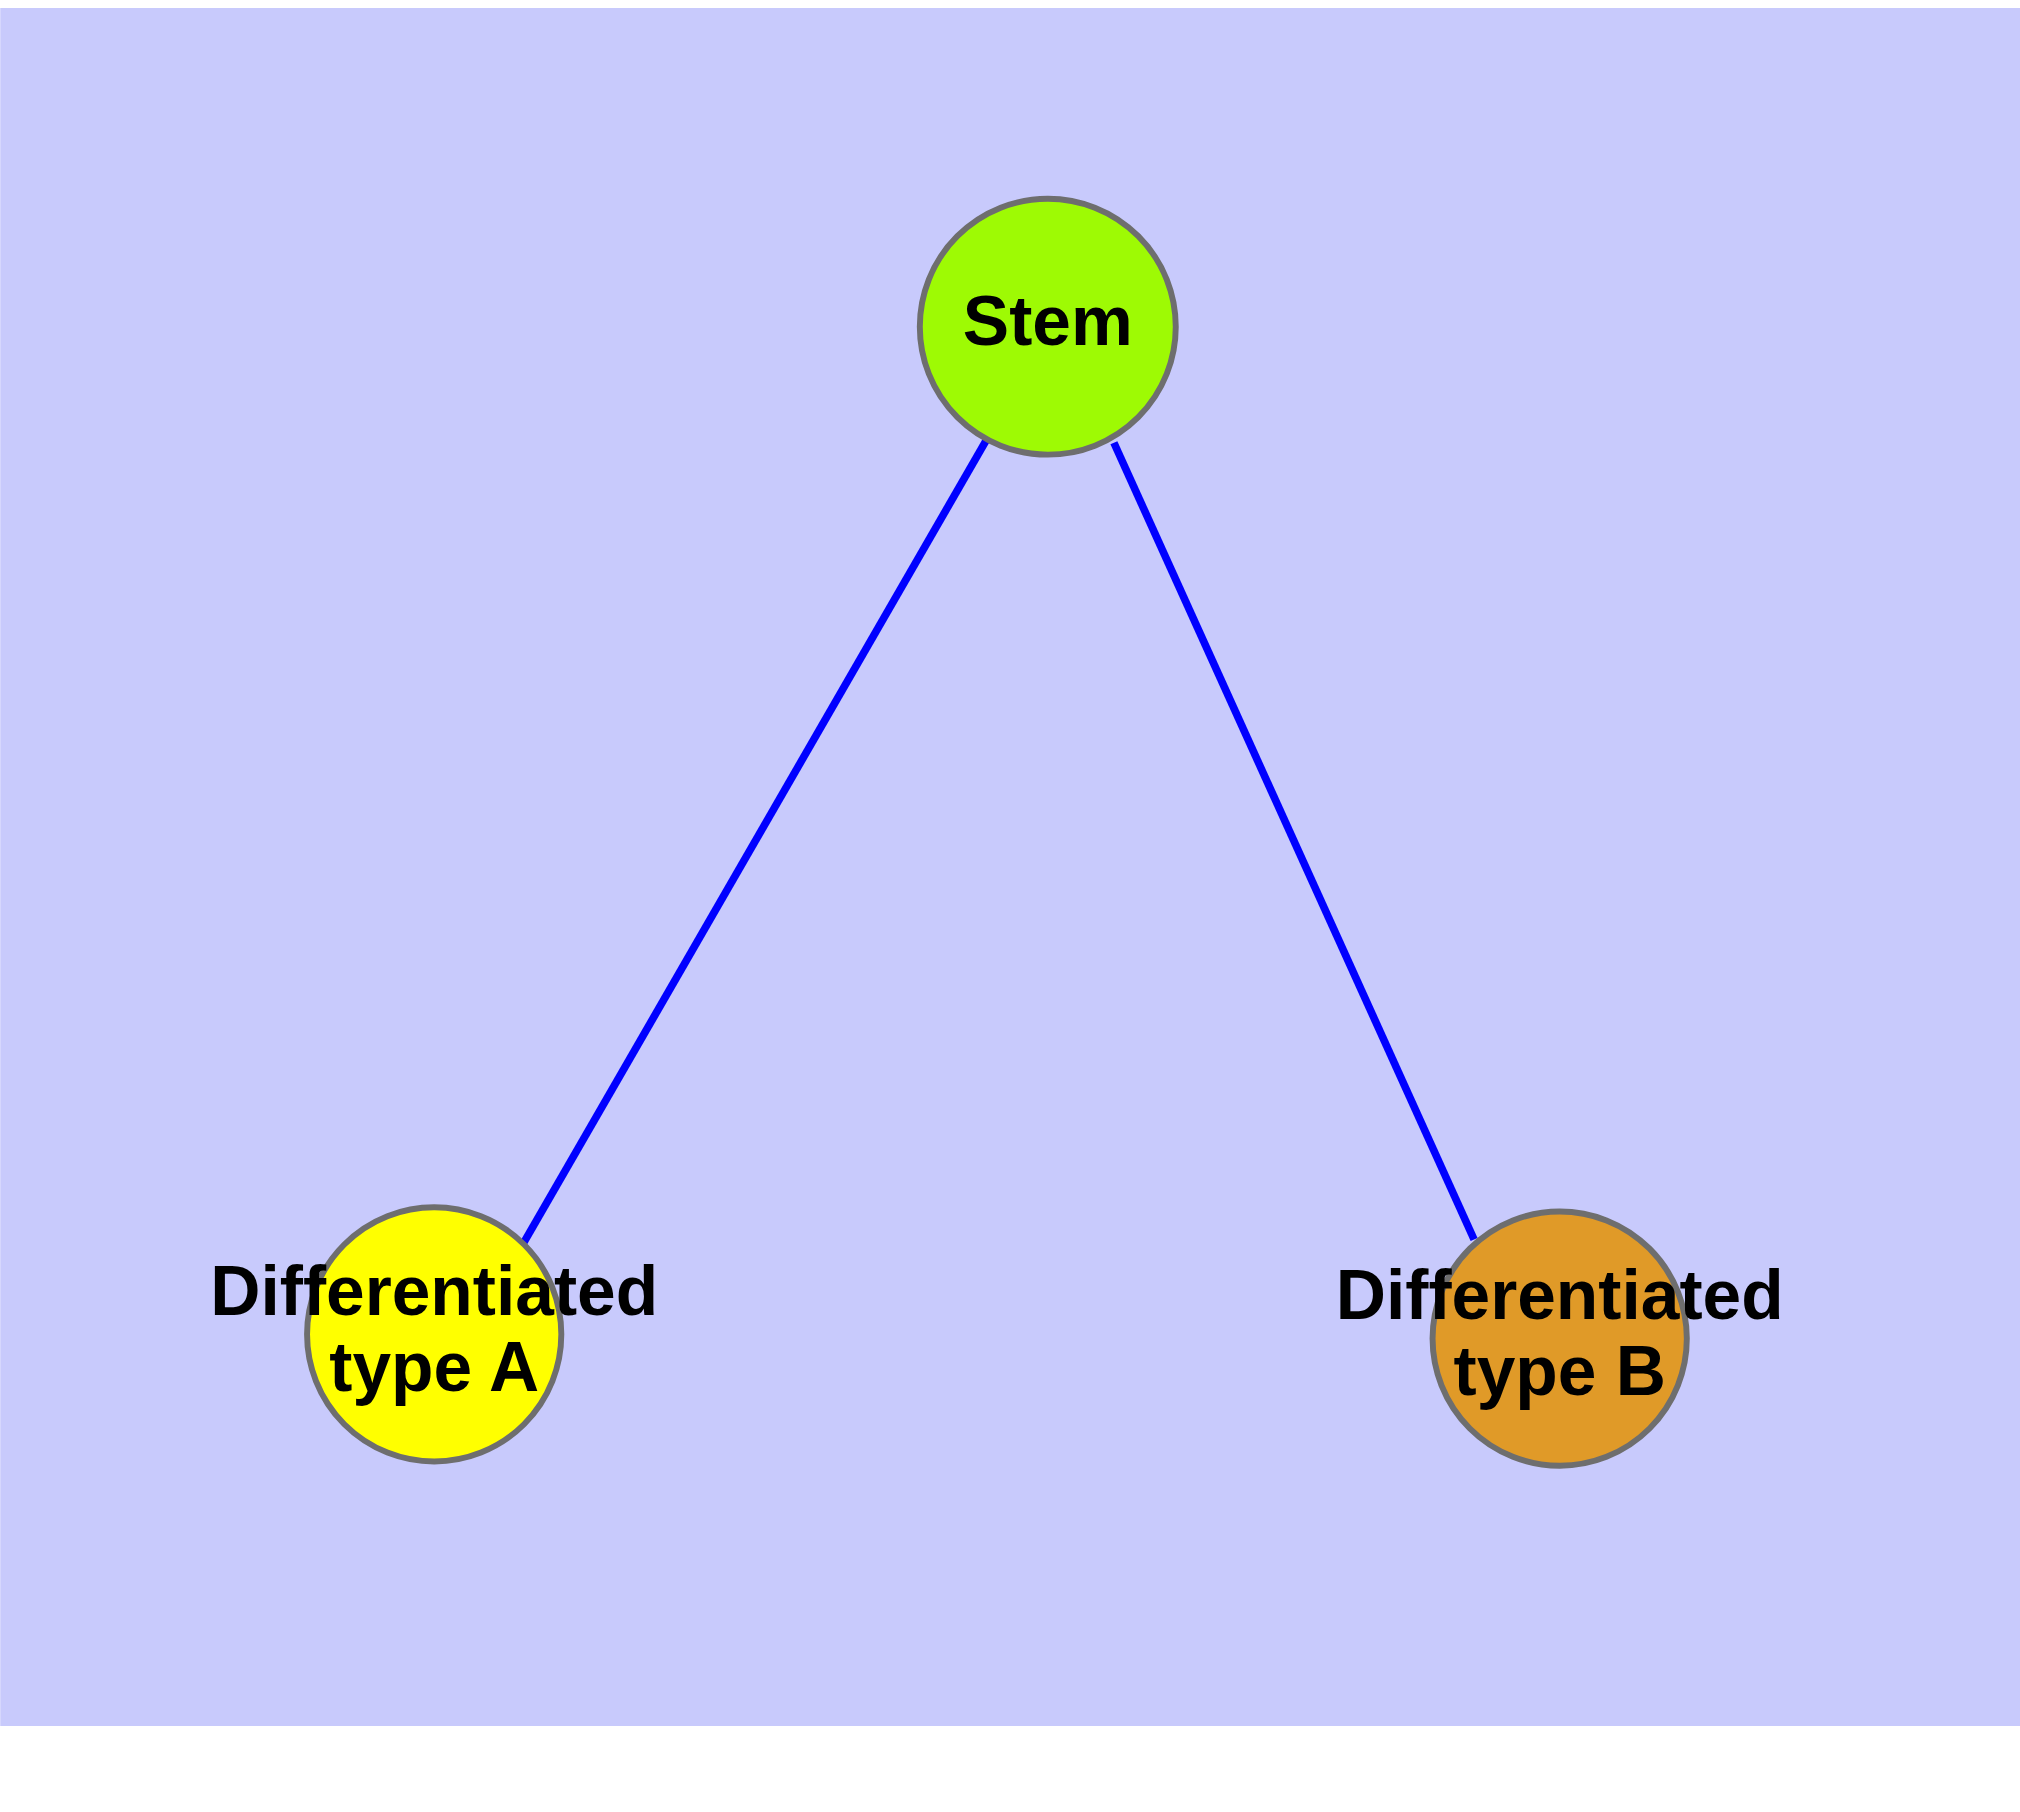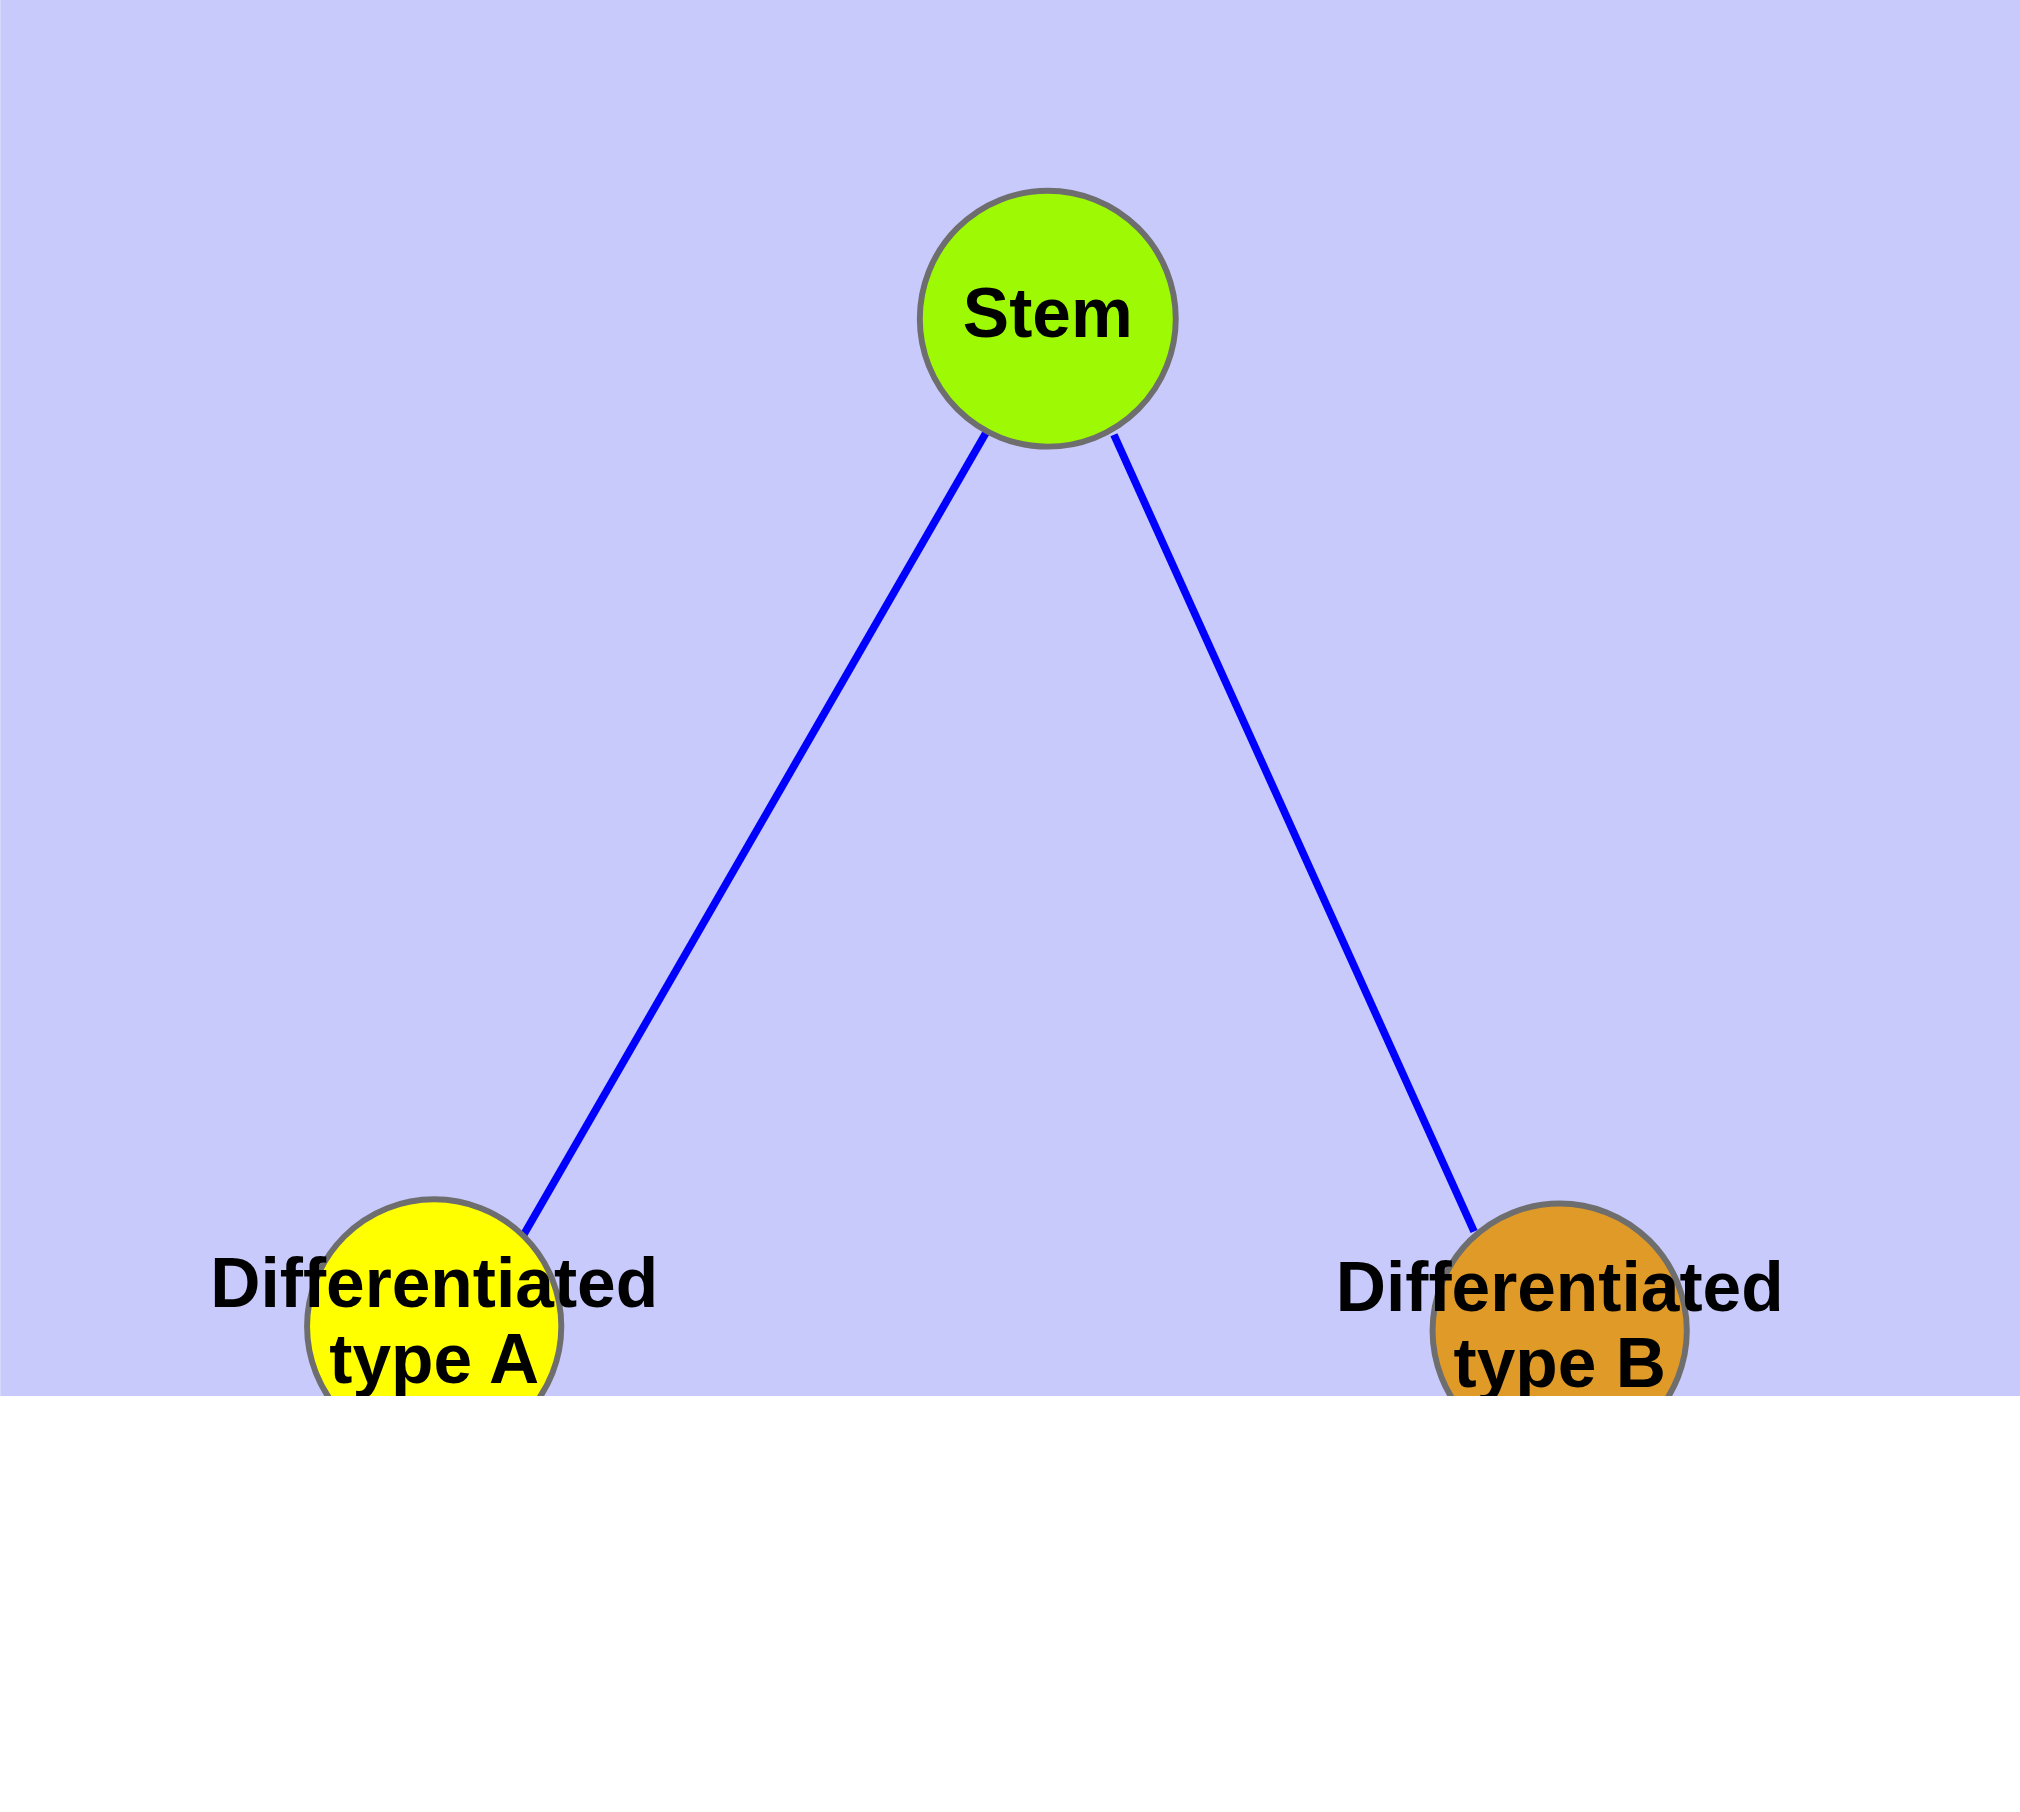--- a/index.html
+++ b/index.html
@@ -27,21 +27,21 @@
     font-weight: bold;
     fill: #000000;
     text-anchor: middle;
     dominant-baseline: middle;
     paint-order: normal;
   }
 </style>
 </head>
 <body>
 
-<div id="canvas" style="width: 2021px; height: 1396px;">
+<div id="canvas" style="width: 2021px; height: 1718px; margin-top: 8px;">
   <svg id="graph-svg" viewBox="0 0 2384 2138">
 
     <rect id="bg-rect" x="0" y="0" width="2384" height="2138" fill="#C8CAFC"></rect>
 
     <g id="edges-group">
       <line id="edge-stem-diff_a" x1="1164" y1="509" x2="617" y2="1458" stroke="#0000FF" stroke-width="9" stroke-linecap="butt"></line>
       <line id="edge-stem-diff_b" x1="1314" y1="513" x2="1739" y2="1453" stroke="#0000FF" stroke-width="9" stroke-linecap="butt"></line>
     </g>
 
     <g id="nodes-group">

